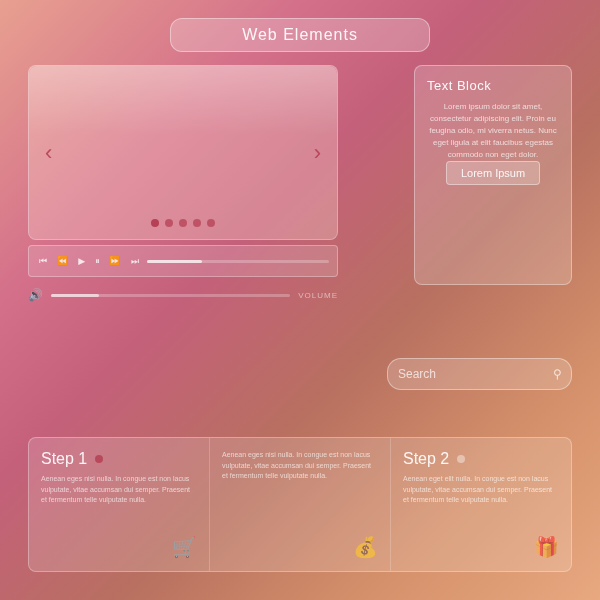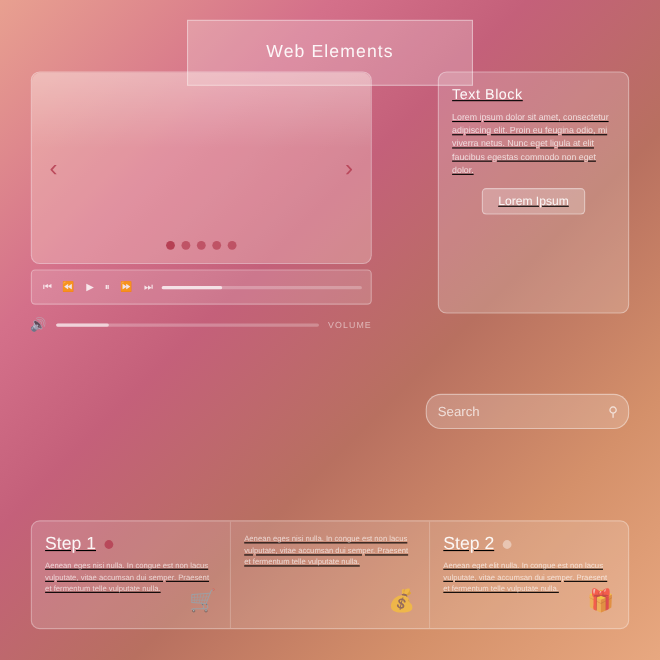--- a/index.html
+++ b/index.html
@@ -13,25 +13,25 @@
       position: relative;
     }
 
     
     .title-bar {
       position: absolute;
       top: 18px;
       left: 50%;
       transform: translateX(-50%);
       width: 260px;
-      padding: 20px 20px;
+      padding: 7px 20px;
       text-align: center;
       background: rgba(255,255,255,0.22);
       border: 1px solid rgba(255,255,255,0.4);
-      border-radius: 0;
+      border-radius: 12px;
     }
     .title-bar span {
       color: rgba(255,255,255,0.92);
       font-size: 16px;
       font-weight: 300;
       letter-spacing: 1px;
     }
 
     
     .slideshow {
@@ -157,40 +157,39 @@
       font-size: 8px;
       color: rgba(255,255,255,0.5);
       letter-spacing: 1px;
     }
 
     
     .text-block {
       position: absolute;
       top: 65px;
       right: 28px;
-      width: 174px;
+      width: 158px;
       min-height: 220px;
       padding: 12px 12px 14px;
       background: rgba(255,255,255,0.18);
       border: 1px solid rgba(255,255,255,0.35);
       border-radius: 8px;
-      text-decoration: underline;
     }
     .text-block-title {
       color: rgba(255,255,255,0.95);
       font-size: 13px;
       font-weight: 400;
       margin-bottom: 8px;
       letter-spacing: 0.5px;
     }
     .text-block-body {
       color: rgba(255,255,255,0.7);
       font-size: 8px;
       line-height: 1.5;
-      margin-bottom: 10px;
+      text-align: center;
     }
     .lorem-btn {
       display: block;
       margin: 0 auto;
       padding: 5px 14px;
       background: rgba(255,255,255,0.22);
       border: 1px solid rgba(255,255,255,0.4);
       border-radius: 4px;
       color: rgba(255,255,255,0.9);
       font-size: 11px;
@@ -228,27 +227,26 @@
       color: rgba(255,255,255,0.7);
       font-size: 12px;
     }
 
     
     .steps-bar {
       position: absolute;
       bottom: 28px;
       left: 28px;
       right: 28px;
-      height: 99px;
+      height: 135px;
       background: rgba(255,255,255,0.15);
       border: 1px solid rgba(255,255,255,0.3);
       border-radius: 8px;
       display: flex;
       overflow: hidden;
-      text-decoration: underline;
     }
     .step {
       flex: 1;
       padding: 12px 12px 10px;
       position: relative;
       border-right: 1px solid rgba(255,255,255,0.2);
     }
     .step:last-child { border-right: none; }
 
     .step-header {

